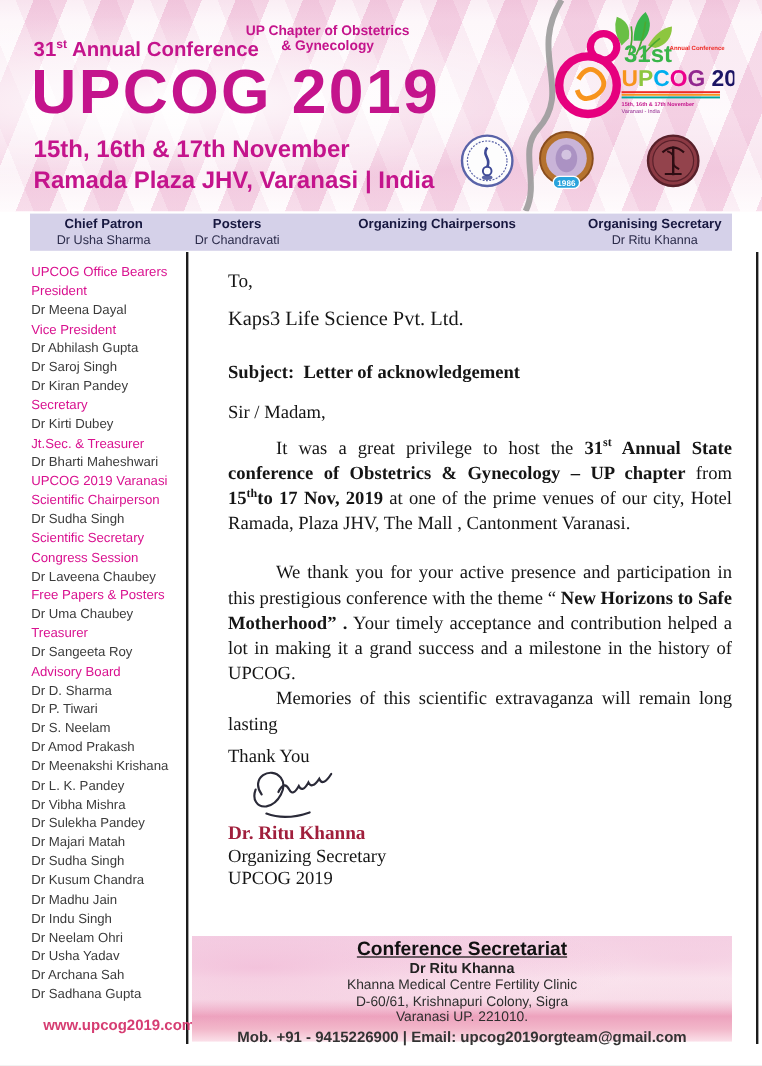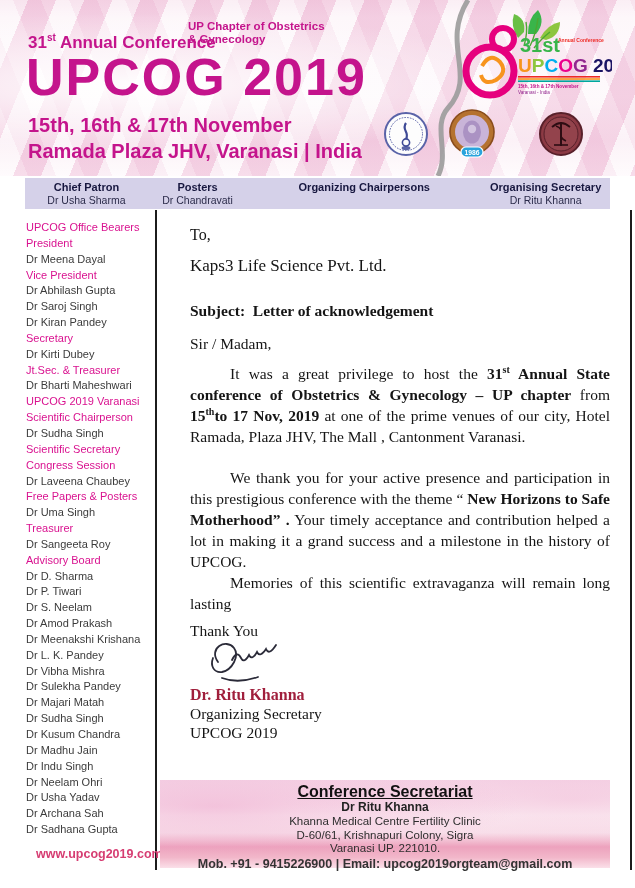--- a/index.html
+++ b/index.html
@@ -8,21 +8,21 @@
 
   
   .header{position:absolute;left:0;top:0;width:635px;height:176px;
     background:
       radial-gradient(ellipse at 22% 48%, rgba(255,255,255,.95), rgba(255,255,255,0) 55%),
       repeating-linear-gradient(112deg, rgba(255,255,255,.55) 0 26px, rgba(242,200,222,.55) 26px 52px),
       repeating-linear-gradient(68deg, rgba(255,255,255,.40) 0 26px, rgba(238,190,216,.40) 26px 52px),
       linear-gradient(180deg,#efc3da 0%,#f9e3ef 10%,#fbebf4 55%,#f3d0e3 80%,#fdf1f7 100%);}
   .annual{position:absolute;left:28px;top:32px;font-size:17px;font-weight:bold;color:#c4148c;}
   .annual sup{font-size:10px;}
-  .chapter{position:absolute;left:188px;top:20px;width:170px;
+  .chapter{position:absolute;left:188px;top:20px;width:170px;text-align:center;
            font-size:11.5px;font-weight:bold;color:#c4148c;line-height:13px;}
   .big-title{position:absolute;left:26px;top:47px;font-size:52px;font-weight:bold;
              color:#c4148c;letter-spacing:2px;}
   .dates{position:absolute;left:28px;top:114px;font-size:20px;font-weight:bold;color:#c4148c;}
   .venue{position:absolute;left:28px;top:140px;font-size:20px;font-weight:bold;color:#c4148c;}
   .swoosh{position:absolute;left:420px;top:0;}
   .logo-box{position:absolute;left:462px;top:8px;}
   .badge{position:absolute;}
   .b1{left:383px;top:111px;} .b2{left:447px;top:108px;} .b3{left:538px;top:111px;}
 
@@ -183,21 +183,21 @@
       <div class="sb-name">Dr Kirti Dubey</div>
       <div class="sb-header">Jt.Sec. &amp; Treasurer</div>
       <div class="sb-name">Dr Bharti Maheshwari</div>
       <div class="sb-header">UPCOG 2019 Varanasi</div>
       <div class="sb-header">Scientific Chairperson</div>
       <div class="sb-name">Dr Sudha Singh</div>
       <div class="sb-header">Scientific Secretary</div>
       <div class="sb-header">Congress Session</div>
       <div class="sb-name">Dr Laveena Chaubey</div>
       <div class="sb-header">Free Papers &amp; Posters</div>
-      <div class="sb-name">Dr Uma Singh</div>
+      <div class="sb-name">Dr Uma Chaubey</div>
       <div class="sb-header">Treasurer</div>
       <div class="sb-name">Dr Sangeeta Roy</div>
       <div class="sb-header">Advisory Board</div>
       <div class="sb-name">Dr D. Sharma</div>
       <div class="sb-name">Dr P. Tiwari</div>
       <div class="sb-name">Dr S. Neelam</div>
       <div class="sb-name">Dr Amod Prakash</div>
       <div class="sb-name">Dr Meenakshi Krishana</div>
       <div class="sb-name">Dr L. K. Pandey</div>
       <div class="sb-name">Dr Vibha Mishra</div>

